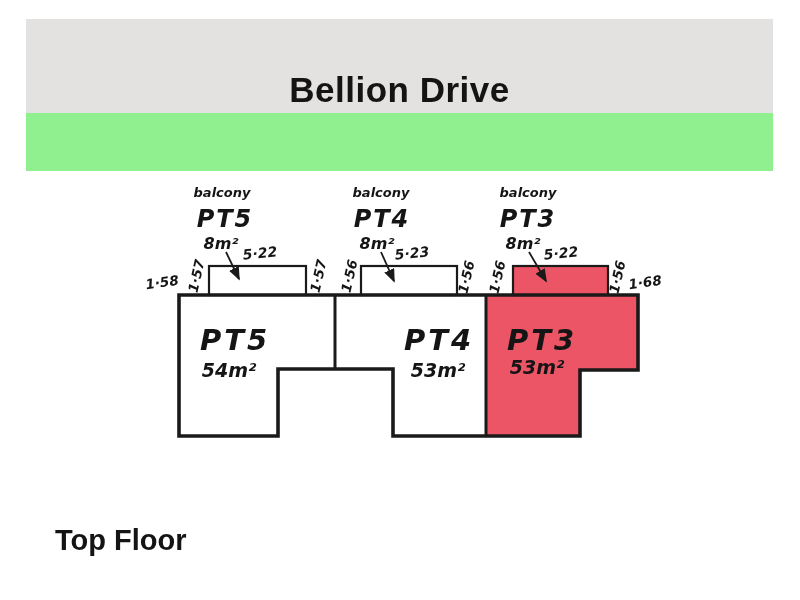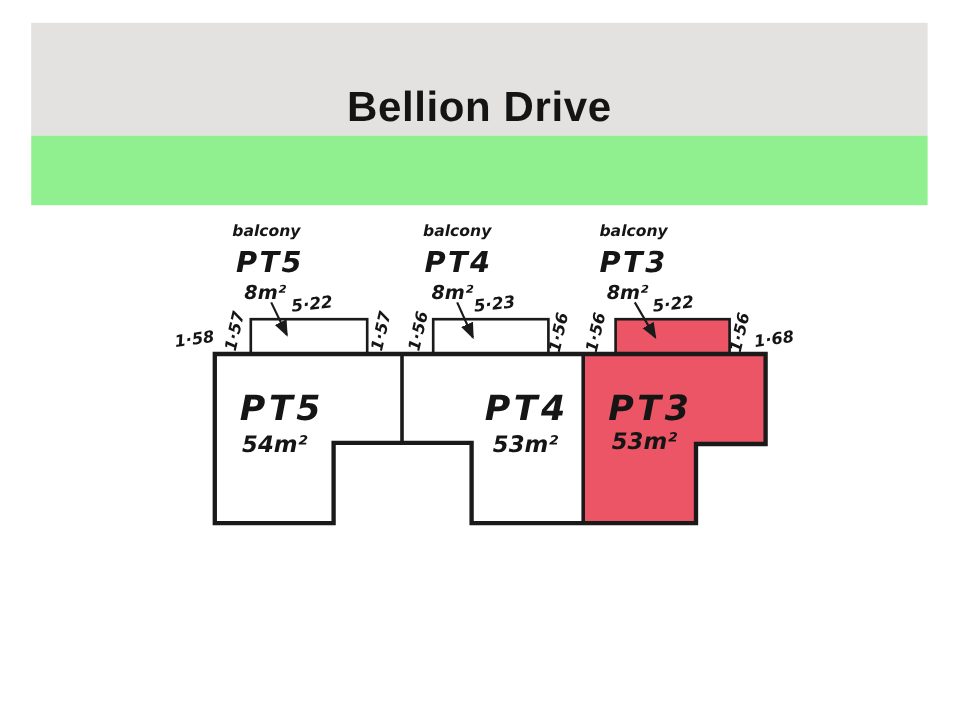--- a/index.html
+++ b/index.html
@@ -91,14 +91,15 @@
     <text class="tmid nametop" x="528" y="227">PT3</text>
     <text class="tmid areatop" x="523" y="249">8m²</text>
     <text class="tmid wdim" x="561" y="258" transform="rotate(-6 561 253)">5·22</text>
     <text class="tmid sdim" transform="translate(497,277) rotate(-77)" dominant-baseline="central">1·56</text>
     <text class="tmid sdim" transform="translate(617,277) rotate(-77)" dominant-baseline="central">1·56</text>
     <text class="tmid sdim" x="645" y="287" transform="rotate(-8 645 282)">1·68</text>
     <text class="tmid uname" x="542" y="350" fill="#b5151f">PT3</text>
     <text class="tmid uarea" x="537" y="374" fill="#b5151f">53m²</text>
   </svg>
 
+  <div class="footer-label">Top Floor</div>
 
 </div>
 
 </body></html>

